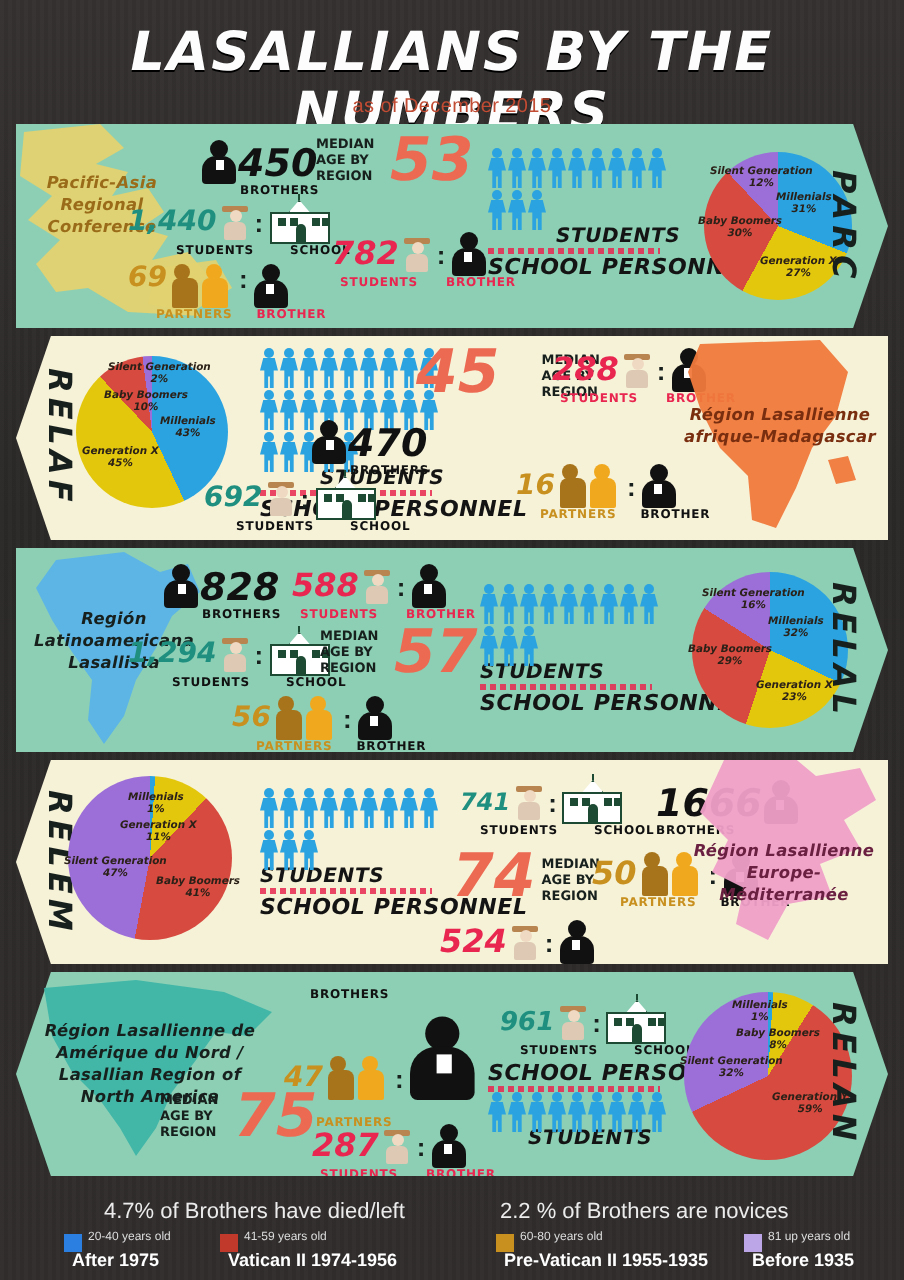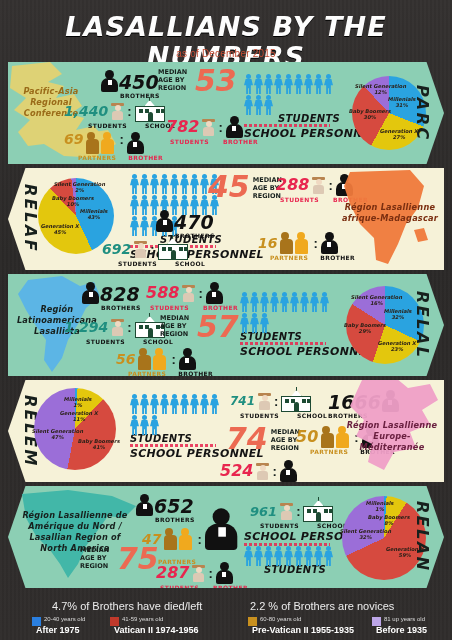--- a/index.html
+++ b/index.html
@@ -335,21 +335,21 @@
           <i class="p"></i>
           <i class="p"></i>
           <i class="p"></i>
           <i class="p"></i>
       </div>
       <div class="students-cap" style="margin-left:30px;margin-top:-2px">STUDENTS</div>
       <div class="squiggle"></div>
       <div class="school-personnel">SCHOOL PERSONNEL</div>
     </div>
 
-    <div class="stat" style="left:200px;top:6px;display:flex;align-items:center;gap:3px">
+    <div class="stat" style="left:200px;top:6px;display:flex;align-items:center;gap:21px">
       <span class="median-num">45</span>
       <span class="median-txt" style="width:34px;margin-top:2px">Median age by region</span>
     </div>
 
     <div class="stat" style="left:268px;top:6px">
       <div style="display:flex;align-items:center;gap:3px">
         <span class="bignum" style="font-size:16px;color:#e8264f">288</span>
         <span class="icon-student">
             <i class="cap"></i>
             <i class="head"></i>
@@ -675,28 +675,20 @@
 
   <div class="band b5">
     <div class="band-bg bg-green clip-lr"></div>
 
     <svg class="map" style="left:8px;top:2px;width:128px;height:96px" viewBox="0 0 128 96">
       <path d="M6 6 L52 2 L96 8 L120 18 L108 30 L92 28 L82 42 L70 58 L62 76 L52 90 L44 76 L34 62 L20 48 L10 30 Z" fill="#3fb6a8"></path>
     </svg>
     <div class="region-name" style="left:10px;top:24px;width:114px;color:#17201d">Région Lasallienne de Amérique du Nord / Lasallian Region of North America</div>
 
     <div class="stat" style="left:128px;top:8px">
-      <div style="display:flex;align-items:flex-end;gap:1px">
-        <span class="icon-brother">
-            <i class="head"></i>
-            <i class="body"></i>
-            <i class="collar"></i>
-          </span>
-        <span class="bignum brothers-big">652</span>
-      </div>
       <div class="lbl sub-black" style="margin-left:19px">Brothers</div>
     </div>
 
     <div class="stat" style="left:242px;top:14px">
       <div style="display:flex;align-items:center;gap:3px">
         <span class="bignum" style="font-size:13px;color:#1f8f80">961</span>
         <span class="icon-student">
             <i class="cap"></i>
             <i class="head"></i>
             <i class="body"></i>

